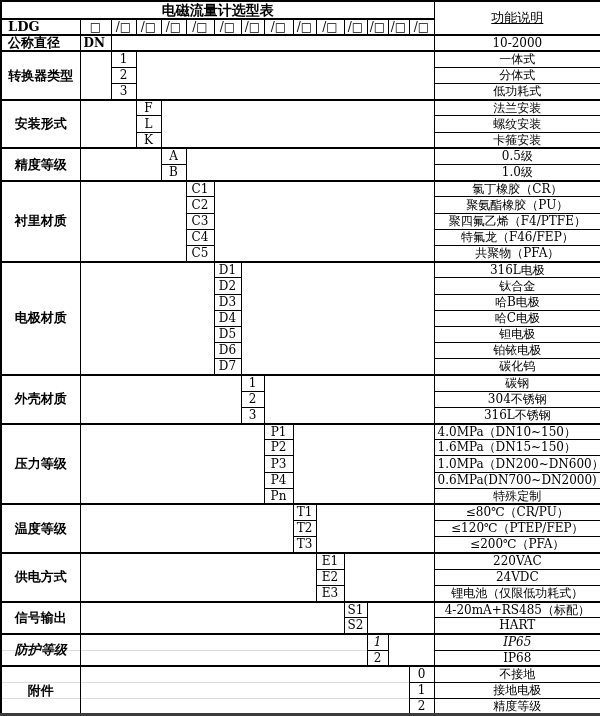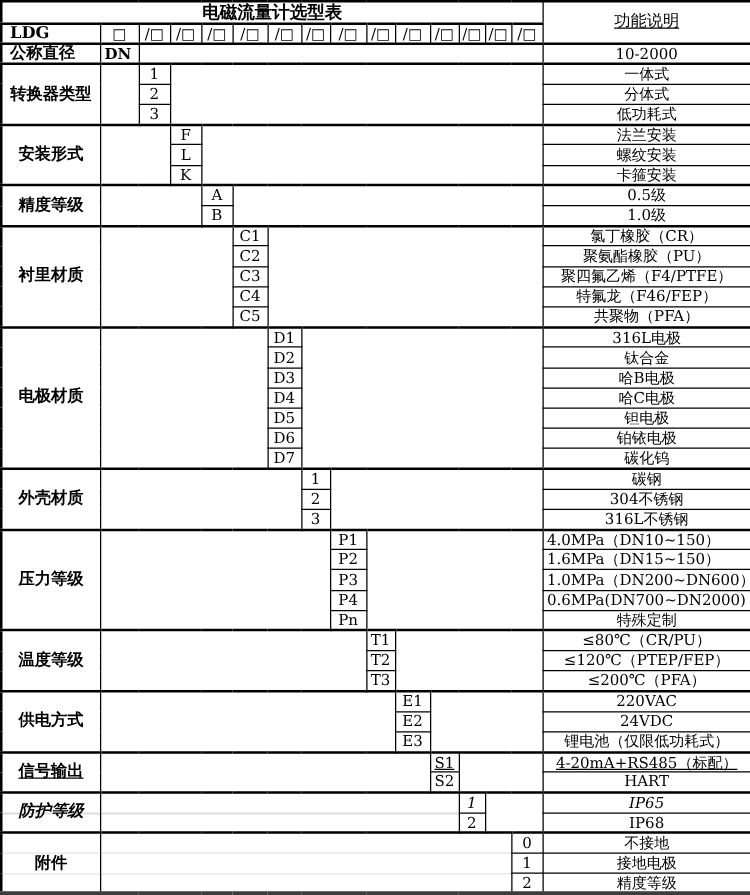--- a/index.html
+++ b/index.html
@@ -232,21 +232,21 @@
           <td class="desc sec">220VAC</td>
         </tr>
         <tr style="height: 16.2px;">
           <td class="code">E2</td>
           <td class="desc">24VDC</td>
         </tr>
         <tr style="height: 16.2px;">
           <td class="code">E3</td>
           <td class="desc">锂电池（仅限低功耗式）</td>
         </tr>
-        <tr style="height: 16.2px; text-decoration: underline;">
+        <tr style="height: 16.2px;">
           <td class="lbl sec" rowspan="2">信号输出</td>
           <td colspan="10" rowspan="2" class="gap sec"></td>
           <td class="code sec">S1</td>
           <td colspan="3" rowspan="2" class="gap sec"></td>
           <td class="desc sec">4-20mA+RS485（标配）</td>
         </tr>
         <tr style="height: 16.2px;">
           <td class="code">S2</td>
           <td class="desc">HART</td>
         </tr>

